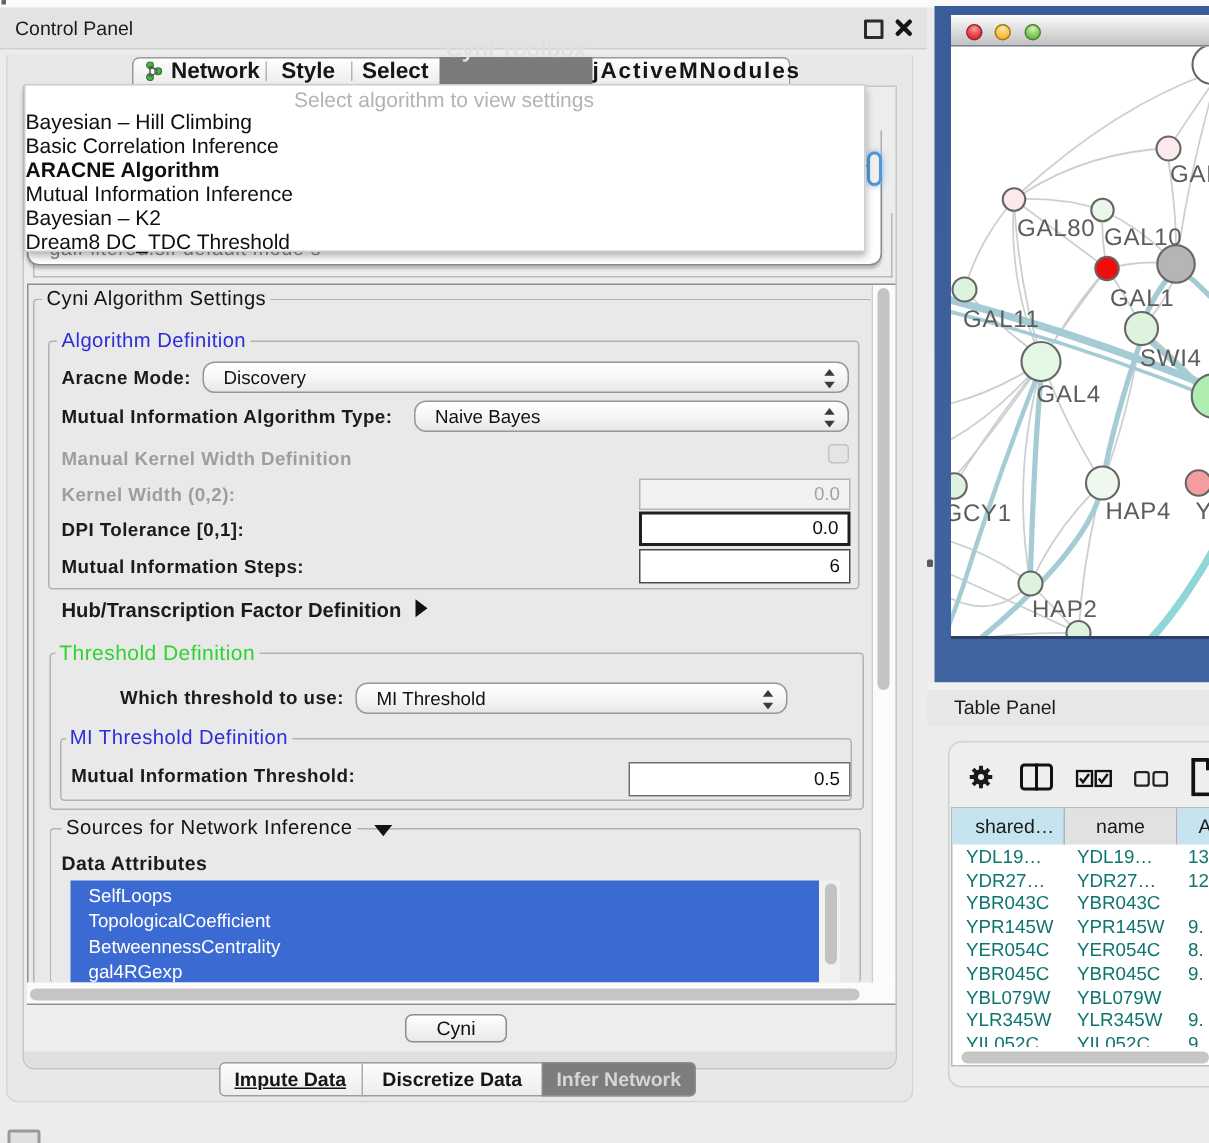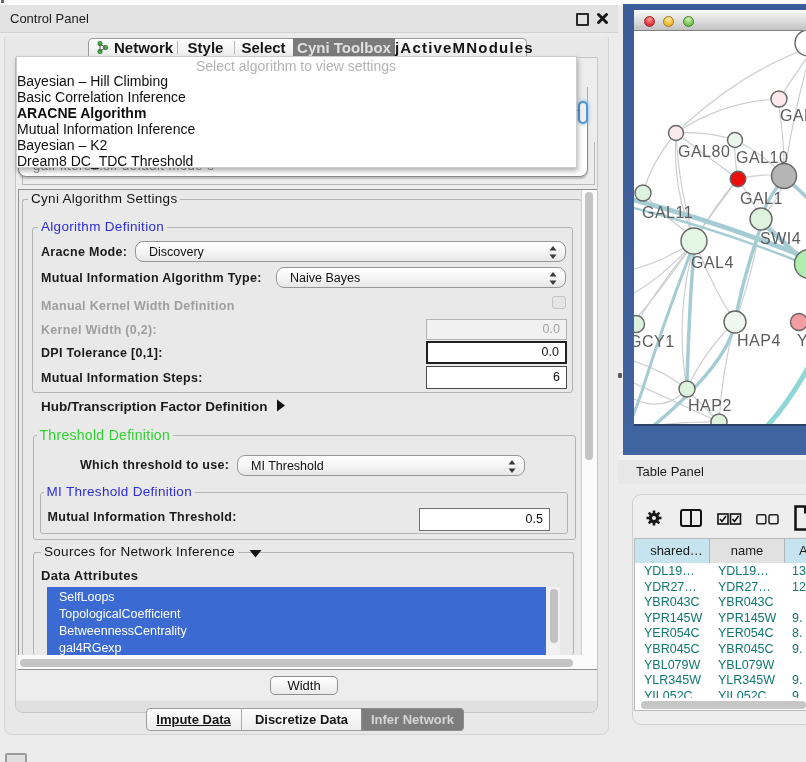--- a/index.html
+++ b/index.html
@@ -93,39 +93,39 @@
     <span>MI Threshold</span>
 <svg class="a" style="right:8px;top:4px;" width="8" height="13">
       <path d="M4 0 L7.5 4.5 L0.5 4.5 Z" fill="#3a3a3a"></path>
       <path d="M4 13 L7.5 8.5 L0.5 8.5 Z" fill="#3a3a3a"></path>
     </svg>
   </div>
 
 <div class="a gbox" style="left:40px;top:492px;width:528px;height:42px;"></div>
 <div class="a gtitle" style="left:43.5px;top:485px;color:#2d2dd9;">MI Threshold Definition</div>
 <div class="a lbl" style="left:47.5px;top:510px;">Mutual Information Threshold:</div>
-<div class="a fld" style="left:419px;top:508px;width:131px;height:23px;background:#fff;border:1px solid #6f6f6f;color:#111;line-height:21px;">0.5</div>
+<div class="a fld" style="left:419px;top:508px;width:148px;height:23px;background:#fff;border:1px solid #6f6f6f;color:#111;line-height:21px;">0.5</div>
 
 <div class="a gbox" style="left:33px;top:552px;width:541px;height:103px;border-bottom:none;"></div>
 <div class="a gtitle" style="left:41px;top:545px;color:#141414;">Sources for Network Inference</div>
 <svg class="a" style="left:249px;top:549px;" width="13" height="9">
     <path d="M0.5 1 L12.5 1 L6.5 8.5 Z" fill="#121212"></path>
   </svg>
 <div class="a lbl" style="left:41px;top:568px;font-size:13px;">Data Attributes</div>
 
 <div class="a" style="left:47px;top:587px;width:499px;height:68px;background:#3c6ad3;"></div>
 <div class="a" style="left:59px;top:589px;font-size:12.5px;color:#fff;line-height:17px;white-space:nowrap;">SelfLoops<br>TopologicalCoefficient<br>BetweennessCentrality<br>gal4RGexp</div>
 <div class="a" style="left:546px;top:587px;width:14px;height:68px;background:#f1f1f1;"></div>
 <div class="a" style="left:550px;top:589px;width:8px;height:54px;background:#c2c2c2;border-radius:4px;"></div>
 
 <div class="a" style="left:18px;top:655px;width:578.5px;height:14.5px;background:#fbfbfb;"></div>
 <div class="a" style="left:20px;top:659px;width:553px;height:8px;background:#c5c5c5;border-radius:4px;"></div>
 <div class="a" style="left:17.5px;top:669px;width:579.5px;height:1px;background:#909090;"></div>
 
-<div class="a" style="left:270px;top:676px;width:68px;height:19px;background:linear-gradient(#ffffff,#e9e9e9);border:1px solid #8e8e8e;border-radius:5px;box-sizing:border-box;text-align:center;line-height:17px;font-size:13px;color:#111;">Width</div>
+<div class="a" style="left:270px;top:676px;width:68px;height:19px;background:linear-gradient(#ffffff,#e9e9e9);border:1px solid #8e8e8e;border-radius:5px;box-sizing:border-box;text-align:center;line-height:17px;font-size:13px;color:#111;">Cyni</div>
 
 <div class="a" style="left:146px;top:707.5px;width:318px;height:23px;background:linear-gradient(#fdfdfd,#ededed);border:1px solid #9e9e9e;border-radius:4px;box-sizing:border-box;"></div>
 <div class="a" style="left:361px;top:707.5px;width:103px;height:23px;background:#7d7d7d;border:1px solid #8e8e8e;border-radius:0 4px 4px 0;box-sizing:border-box;"></div>
 <div class="a tabtxt" style="left:146px;top:707.5px;width:95px;height:23px;line-height:23px;font-size:13px;text-decoration:underline;">Impute Data</div>
 <div class="a tabtxt" style="left:241px;top:707.5px;width:120px;height:23px;line-height:23px;font-size:13px;border-left:1px solid #ababab;box-sizing:border-box;">Discretize Data</div>
 <div class="a tabtxt" style="left:361px;top:707.5px;width:103px;height:23px;line-height:23px;font-size:13px;color:#d6d6d6;">Infer Network</div>
 
 <div class="a" style="left:5px;top:753px;width:18px;height:12px;border:2px solid #9a9a9a;background:#e0e0e0;border-radius:2px;"></div>
 
 <div class="a" style="left:88px;top:38px;width:439px;height:19px;background:linear-gradient(#fefefe,#ececec);border:1px solid #9c9c9c;border-bottom:none;border-radius:5px 5px 0 0;box-sizing:border-box;"></div>
@@ -134,21 +134,21 @@
 <circle cx="3" cy="2.5" r="2.2" fill="#4caf50" stroke="#2a7a2d" stroke-width="0.8"></circle>
 <circle cx="8.5" cy="6.5" r="2.2" fill="#4caf50" stroke="#2a7a2d" stroke-width="0.8"></circle>
 <circle cx="3" cy="10.5" r="2.2" fill="#4caf50" stroke="#2a7a2d" stroke-width="0.8"></circle>
 <path d="M3 3 L3 10 M3.5 3.5 L8 6 M3.5 10 L8 7" stroke="#555" stroke-width="1"></path>
 </svg>
 <div class="a tabtxt" style="left:114px;top:38px;height:19px;line-height:19px;text-align:left;">Network</div>
 <div class="a" style="left:177px;top:41px;width:1px;height:13px;background:#b5b5b5;"></div>
 <div class="a tabtxt" style="left:177px;top:38px;width:57px;height:19px;line-height:19px;">Style</div>
 <div class="a" style="left:234px;top:41px;width:1px;height:13px;background:#b5b5b5;"></div>
 <div class="a tabtxt" style="left:234px;top:38px;width:59px;height:19px;line-height:19px;">Select</div>
-<div class="a tabtxt" style="left:293px;top:38px;width:102px;height:19px;line-height:19px;color:#e0e0e0;">Cyni Toolbox</div>
+<div class="a tabtxt" style="left:293px;top:24px;width:102px;height:19px;line-height:19px;color:#e0e0e0;">Cyni Toolbox</div>
 <div class="a tabtxt" style="left:395px;top:38px;width:132px;height:19px;line-height:19px;letter-spacing:1.2px;">jActiveMNodules</div>
 
 <div class="a" style="left:16px;top:56px;width:561px;height:112px;background:#ffffff;border:1px solid #cccccc;box-shadow:1px 3px 5px rgba(0,0,0,0.3);box-sizing:border-box;"></div>
 <div class="a" style="left:196px;top:58px;font-size:14px;color:#b3b3b3;white-space:nowrap;">Select algorithm to view settings</div>
 <div class="a ovitem" style="left:17px;top:72.5px;">Bayesian – Hill Climbing</div>
 <div class="a ovitem" style="left:17px;top:88.5px;">Basic Correlation Inference</div>
 <div class="a ovitem" style="left:17px;top:104.5px;font-weight:bold;">ARACNE Algorithm</div>
 <div class="a ovitem" style="left:17px;top:120.5px;">Mutual Information Inference</div>
 <div class="a ovitem" style="left:17px;top:136.5px;">Bayesian – K2</div>
 <div class="a ovitem" style="left:17px;top:152.5px;">Dream8 DC_TDC Threshold</div>

